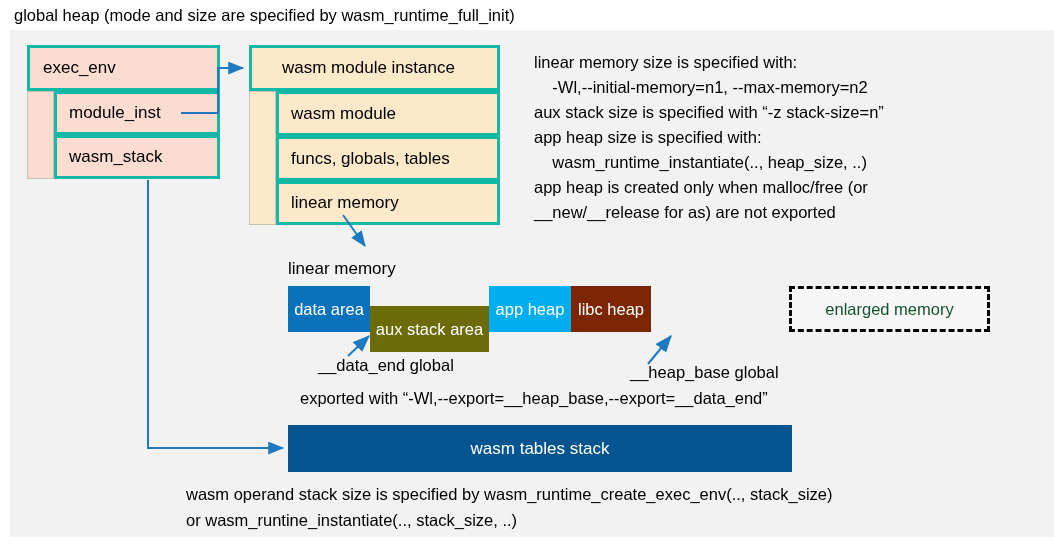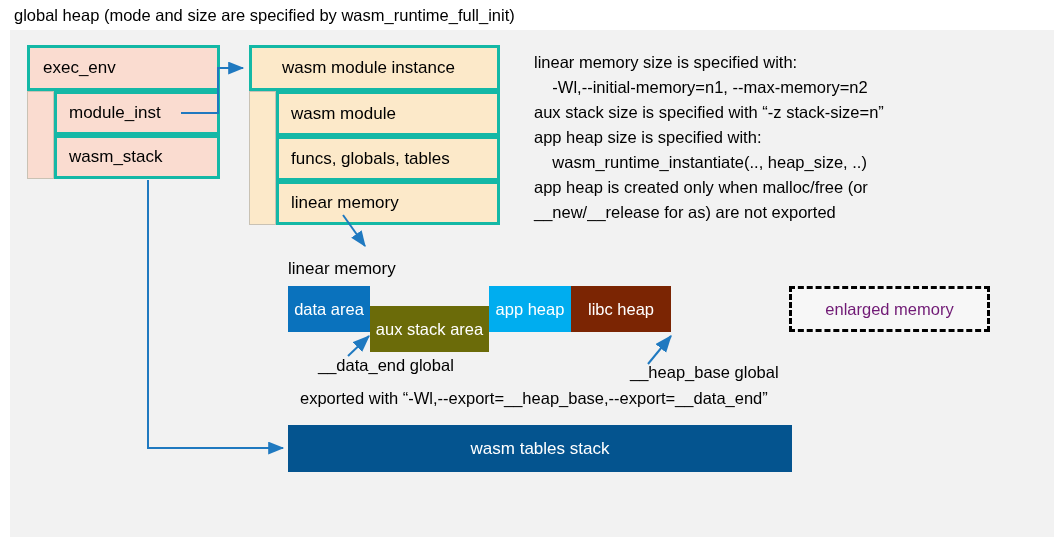--- a/index.html
+++ b/index.html
@@ -85,21 +85,21 @@
     white-space: nowrap;
   }
   .seg-dashed {
     position: absolute;
     box-sizing: border-box;
     display: flex;
     align-items: center;
     justify-content: center;
     border: 3px dashed #000000;
     background: #f7f7f7;
-    color: #701a75;
+    color: #14532d;
     font-size: 16.5px;
     white-space: nowrap;
   }
   
   .opstack {
     position: absolute;
     box-sizing: border-box;
     display: flex;
     align-items: center;
     justify-content: center;
@@ -163,28 +163,30 @@
 app heap size is specified with:
     wasm_runtime_instantiate(.., heap_size, ..)
 app heap is created only when malloc/free (or
 __new/__release for as) are not exported</div>
 
   <div class="strip-label" style="left:288px; top:259px;">linear memory</div>
 
   <div class="seg" style="left:288px; top:286px; width:82px; height:46px; background:#0a72bd;">data area</div>
   <div class="seg" style="left:370px; top:286px; width:119px; height:46px; background:#6b6b09;margin-top:20px;">aux stack area</div>
   <div class="seg" style="left:489px; top:286px; width:82px; height:46px; background:#00adef;">app heap</div>
-  <div class="seg" style="left:571px; top:286px; width:100px; height:46px; background:#7b2503;">libc heap</div>
+  <div class="seg" style="left:571px; top:286px; width:80px; height:46px; background:#7b2503;">libc heap</div>
   <div class="seg-dashed" style="left:789px; top:286px; width:201px; height:46px;">enlarged memory</div>
 
   <div class="note" style="left:318px; top:356px;">__data_end global</div>
   <div class="note" style="left:598px; top:363px;margin-left:32px;">__heap_base global</div>
   <div class="note" style="left:300px; top:389px;">exported with “-Wl,--export=__heap_base,--export=__data_end”</div>
 
   <div class="opstack" style="left:288px; top:425px; width:504px; height:47px; background:#04548f;">wasm tables stack</div>
+  <div class="caption" style="left:186px; top:481px;">wasm operand stack size is specified by wasm_runtime_create_exec_env(.., stack_size)
+or wasm_runtine_instantiate(.., stack_size, ..)</div>
 
   <svg class="overlay" viewBox="0 0 1054 547">
     <defs>
       <marker id="ah" markerWidth="9" markerHeight="9" refX="7.4" refY="3.2" orient="auto" markerUnits="strokeWidth">
         <path d="M0,0 L8,3.2 L0,6.4 z" fill="#1f79c0"></path>
       </marker>
       <marker id="ah2" markerWidth="10" markerHeight="10" refX="8" refY="3.4" orient="auto" markerUnits="strokeWidth">
         <path d="M0,0 L8.6,3.4 L0,6.8 z" fill="#1f79c0"></path>
       </marker>
     </defs>

